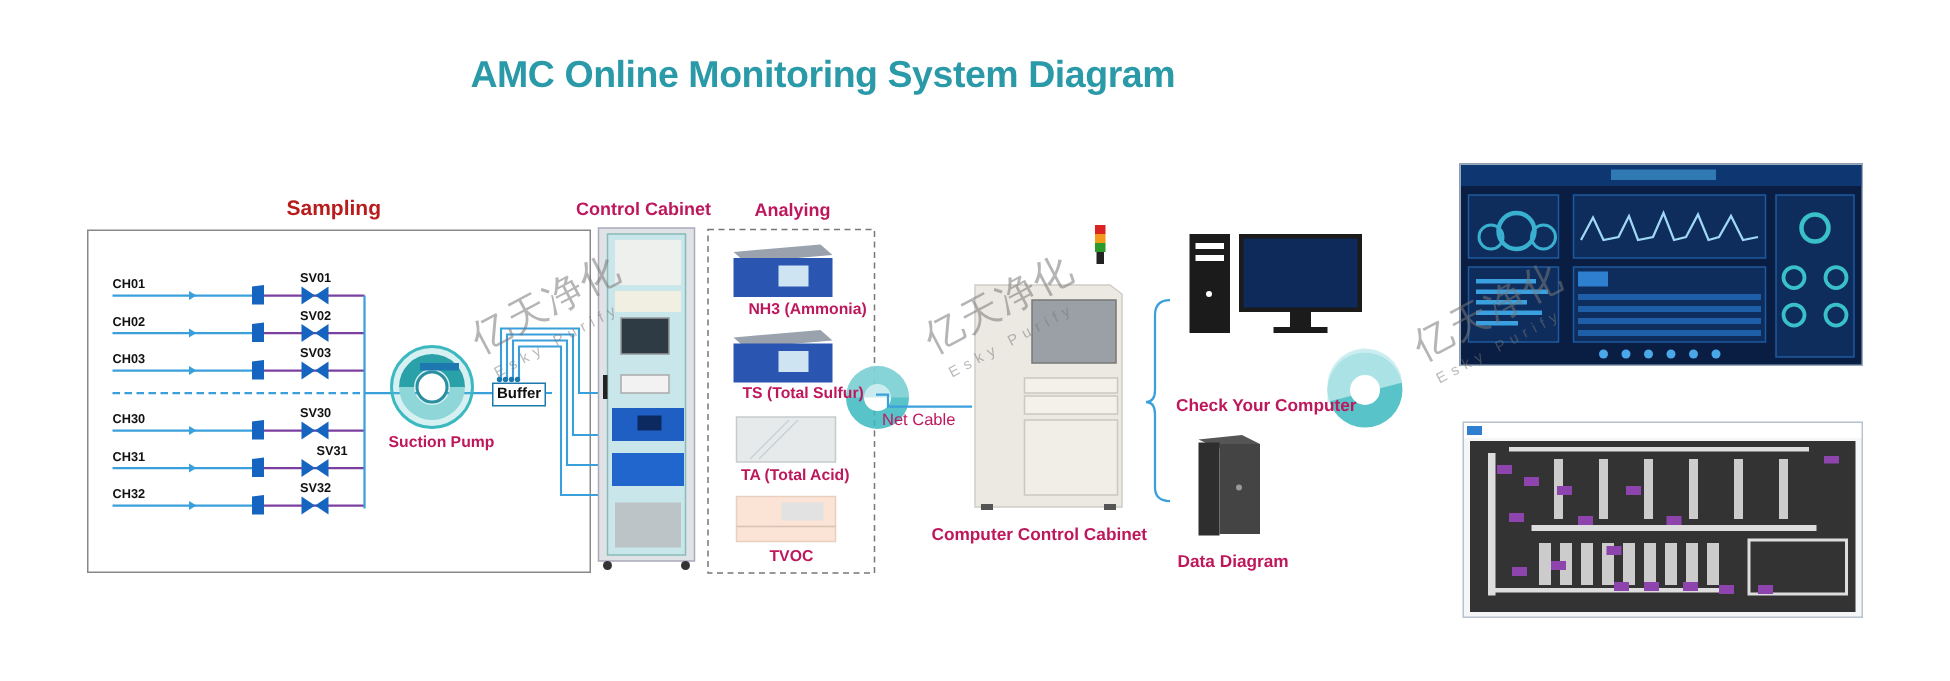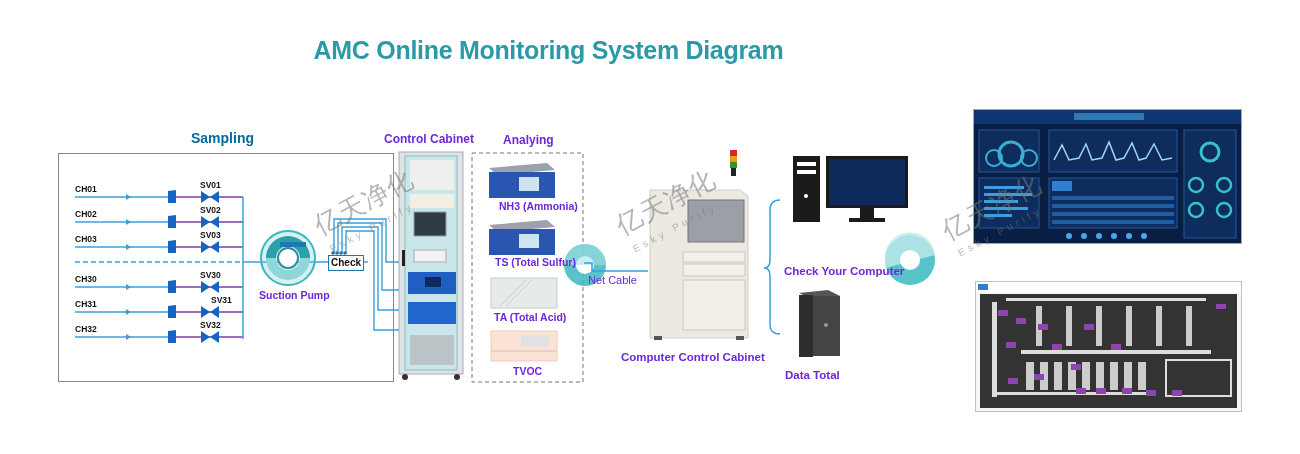--- a/index.html
+++ b/index.html
@@ -1,20 +1,20 @@
 <!DOCTYPE html>
 <html><head>
 <meta charset="utf-8">
 <style>
   html,body{margin:0;padding:0;background:#fff;}
   body{width:1300px;height:454px;position:relative;overflow:hidden;font-family:"Liberation Sans","DejaVu Sans",sans-serif;color:#111;}
   .abs{position:absolute;}
   .title{left:0;width:1097px;top:36px;text-align:center;font-size:25px;font-weight:bold;color:#2b9aa8;letter-spacing:-0.3px;}
-  .sec-label{font-size:14px;font-weight:bold;color:#0369a1;}
-  .lbl{font-size:11.5px;font-weight:bold;color:#6d28d9;white-space:nowrap;}
+  .sec-label{font-size:14px;font-weight:bold;color:#b91c1c;}
+  .lbl{font-size:11.5px;font-weight:bold;color:#be185d;white-space:nowrap;}
   .small{font-size:8.5px;font-weight:bold;color:#111;}
   .mon{background:#0a1e44;border:1px solid #9ab;}
 </style>
 </head>
 <body>
 
 <div class="abs title">AMC Online Monitoring System Diagram</div>
 
 <div class="abs sec-label" style="left:191px;top:130px;">Sampling</div>
 <div class="abs" style="left:58px;top:153px;width:334px;height:227px;border:1.5px solid #888;"></div>
@@ -195,35 +195,35 @@
     <div class="abs small" style="left: 75px; top: 234px;">CH03</div>
     <div class="abs small" style="left: 200px; top: 230px;">SV03</div>
     <div class="abs small" style="left: 75px; top: 274px;">CH30</div>
     <div class="abs small" style="left: 200px; top: 270px;">SV30</div>
     <div class="abs small" style="left: 75px; top: 299px;">CH31</div>
     <div class="abs small" style="left: 200px; top: 295px; padding-left: 11px;">SV31</div>
     <div class="abs small" style="left: 75px; top: 324px;">CH32</div>
     <div class="abs small" style="left: 200px; top: 320px;">SV32</div>
   </div>
 
-<div class="abs" style="left:328px;top:255px;width:34px;height:14px;border:1.5px solid #1e78b0;background:#fff;font-size:10px;font-weight:bold;line-height:14px;text-align:center;">Check</div>
+<div class="abs" style="left:328px;top:255px;width:34px;height:14px;border:1.5px solid #1e78b0;background:#fff;font-size:10px;font-weight:bold;line-height:14px;text-align:center;">Buffer</div>
 <div class="abs lbl" style="left:259px;top:289px;font-size:10.5px;">Suction Pump</div>
 
 <div class="abs lbl" style="left:384px;top:132px;font-size:12px;">Control Cabinet</div>
 <div class="abs lbl" style="left:503px;top:133px;font-size:12px;">Analying</div>
 
 <div class="abs lbl" style="left:499px;top:200px;font-size:10.5px;">NH3 (Ammonia)</div>
 <div class="abs lbl" style="left:495px;top:256px;font-size:10.5px;">TS (Total Sulfur)</div>
 <div class="abs lbl" style="left:494px;top:311px;font-size:10.5px;">TA (Total Acid)</div>
 <div class="abs lbl" style="left:513px;top:365px;font-size:10.5px;">TVOC</div>
 
 <div class="abs lbl" style="left:588px;top:246px;font-size:11px;font-weight:normal;margin-top:28px;">Net Cable</div>
 <div class="abs lbl" style="left:621px;top:351px;font-size:11.5px;">Computer Control Cabinet</div>
 <div class="abs lbl" style="left:784px;top:236px;font-size:11.5px;margin-top:29px;">Check Your Computer</div>
-<div class="abs lbl" style="left:785px;top:369px;font-size:11.5px;">Data Total</div>
+<div class="abs lbl" style="left:785px;top:369px;font-size:11.5px;">Data Diagram</div>
 
 <div class="abs mon" style="left:973px;top:109px;width:267px;height:133px;">
   <svg width="267" height="133">
     <rect x="0" y="0" width="267" height="14" fill="#0e3670"></rect>
     <rect x="100" y="3" width="70" height="7" fill="#48a8e0" opacity="0.6"></rect>
     <rect x="5" y="20" width="60" height="42" fill="#0f2d5c" stroke="#1e5aa0"></rect>
     <circle cx="20" cy="48" r="8" fill="none" stroke="#3ab0d0" stroke-width="2"></circle>
     <circle cx="37" cy="44" r="12" fill="none" stroke="#3ab0d0" stroke-width="3"></circle>
     <circle cx="55" cy="48" r="8" fill="none" stroke="#3ab0d0" stroke-width="2"></circle>
     <rect x="75" y="20" width="128" height="42" fill="#0f2d5c" stroke="#1e5aa0"></rect>

